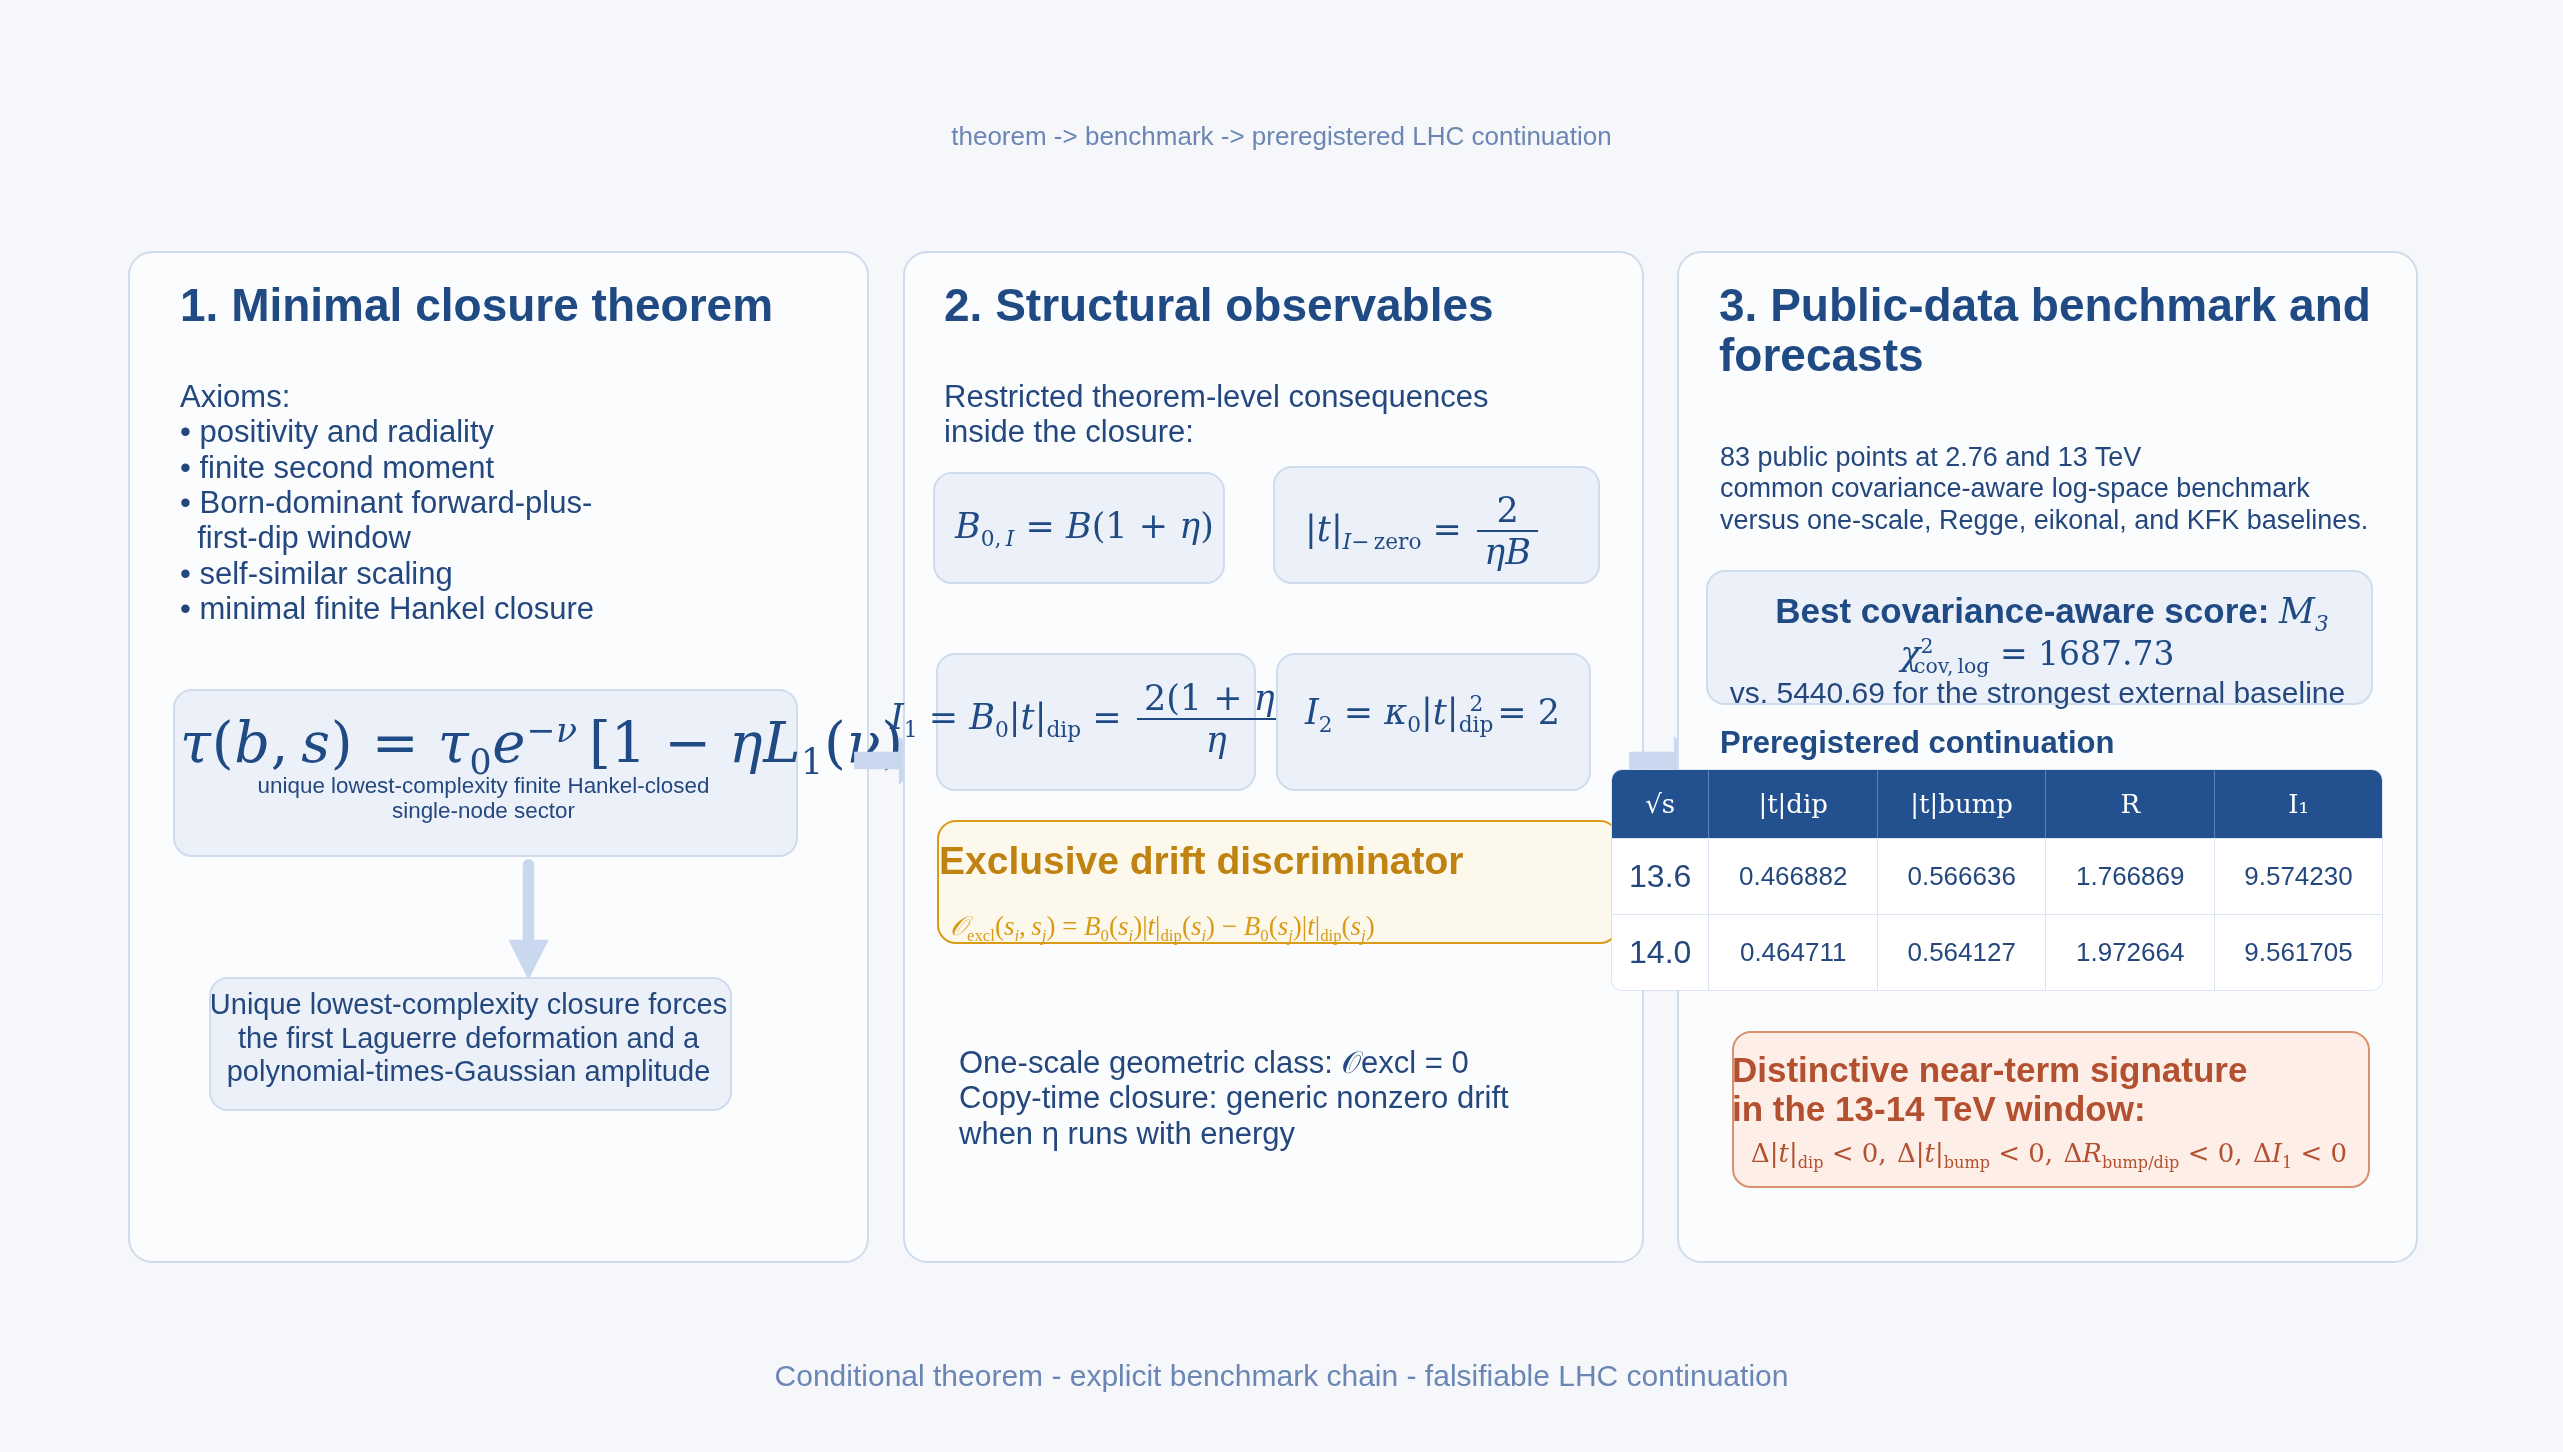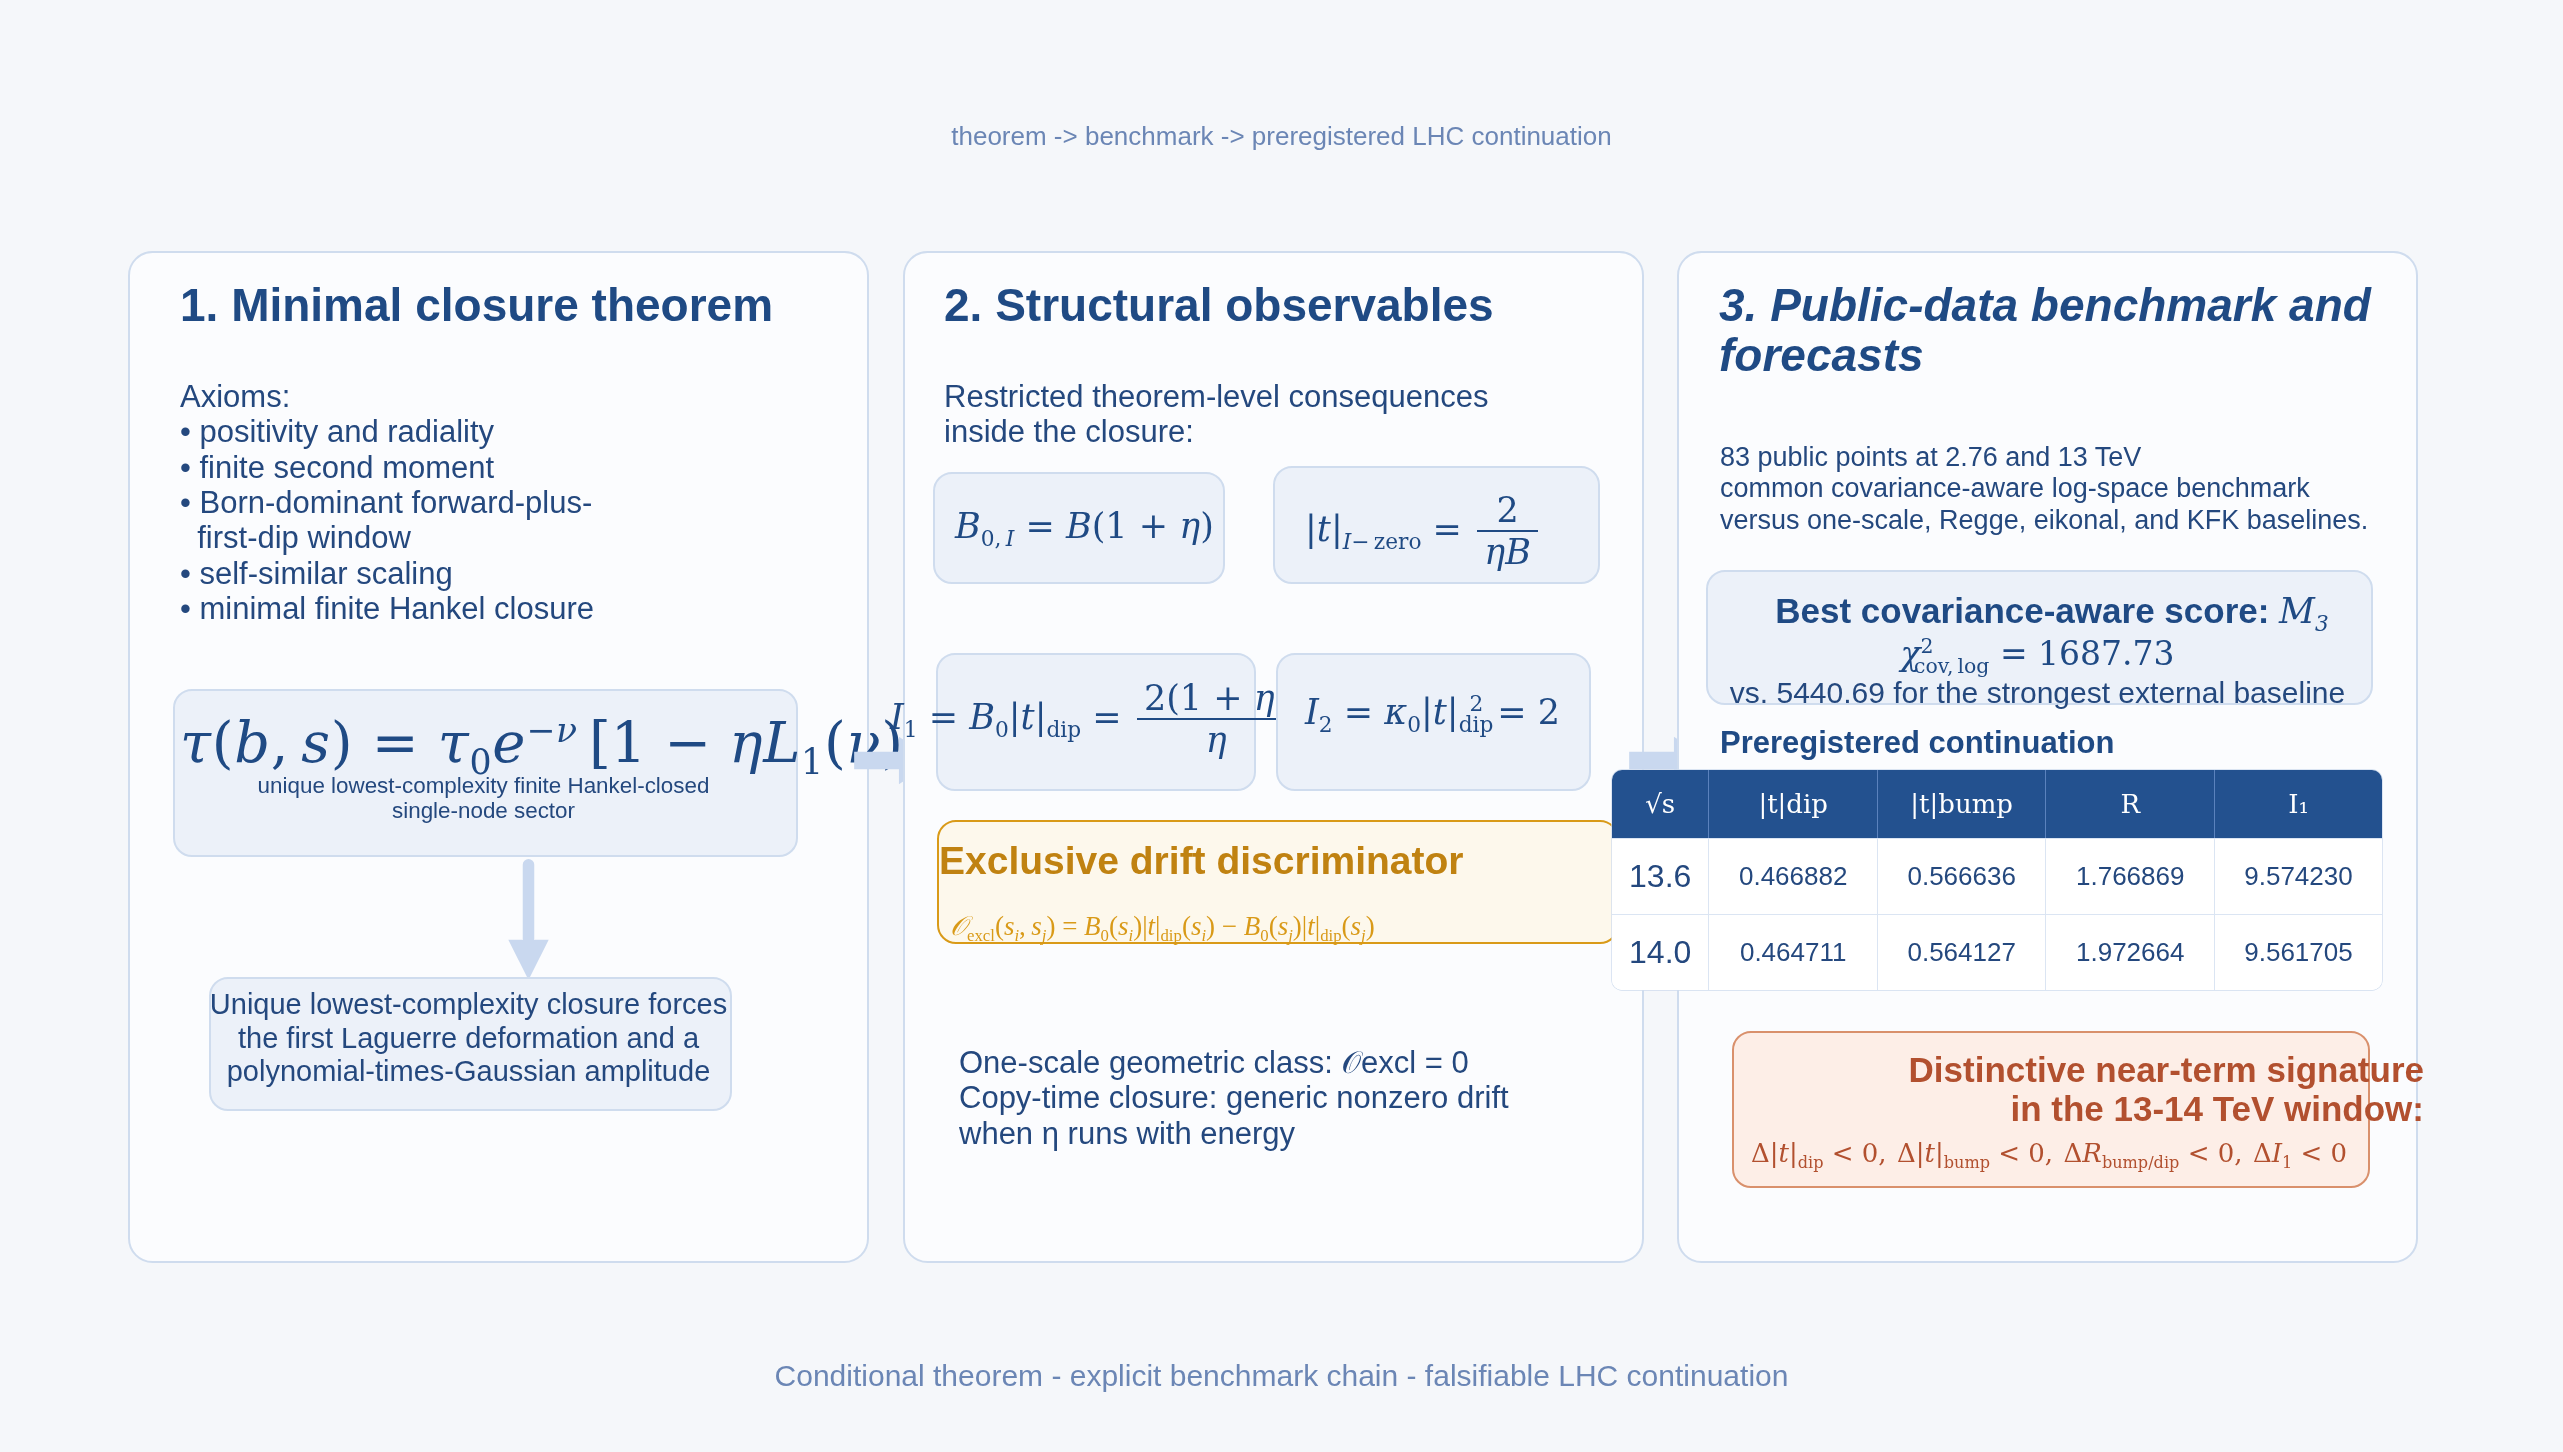--- a/index.html
+++ b/index.html
@@ -31,21 +31,21 @@
   #panel1{left:128px;top:251px;width:737px;height:1008px;}
   #panel2{left:903px;top:251px;width:737px;height:1008px;}
   #panel3{left:1677px;top:251px;width:737px;height:1008px;}
 
   .panel-title{
     position:absolute;font-size:46px;font-weight:bold;color:#1f4a84;
     line-height:1.08;white-space:nowrap;
   }
   #p1-title{left:180px;top:281px;text-align:right;}
   #p2-title{left:944px;top:281px;}
-  #p3-title{left:1719px;top:281px;white-space:normal;width:721px;font-style:italic;}
+  #p3-title{left:1719px;top:281px;white-space:normal;width:721px;}
 
   .body-text{
     position:absolute;font-size:31px;color:#24487e;line-height:1.14;
     white-space:pre;
   }
 
   
   #axioms{left:180px;top:379px;}
 
   
@@ -151,24 +151,23 @@
   }
   #p3-table td:last-child{border-right:none;}
   #p3-table td.sqrt-col{font-size:32px;}
 
   
   #p3-sig{
     position:absolute;left:1732px;top:1031px;width:634px;height:153px;
     background:#fdeee7;border:2.9px solid #d9906c;border-radius:19px;
   }
   #p3-sigTitle{
-    position:absolute;left:1732px;top:1051px;width:663px;text-align:right;
+    position:absolute;left:1732px;top:1051px;width:663px;text-align:left;
     font-size:35px;font-weight:bold;color:#b2502f;line-height:1.1;
     white-space:nowrap;
-    padding-left:29px;
   }
   #p3-sigEq{
     position:absolute;left:1732px;top:1138px;width:634px;text-align:center;
     font-size:26px;color:#b2502f;font-family:"DejaVu Serif", serif;
     white-space:nowrap;
   }
 
   
   .connector{position:absolute;}
   #conn1{left:854px;top:728px;}

